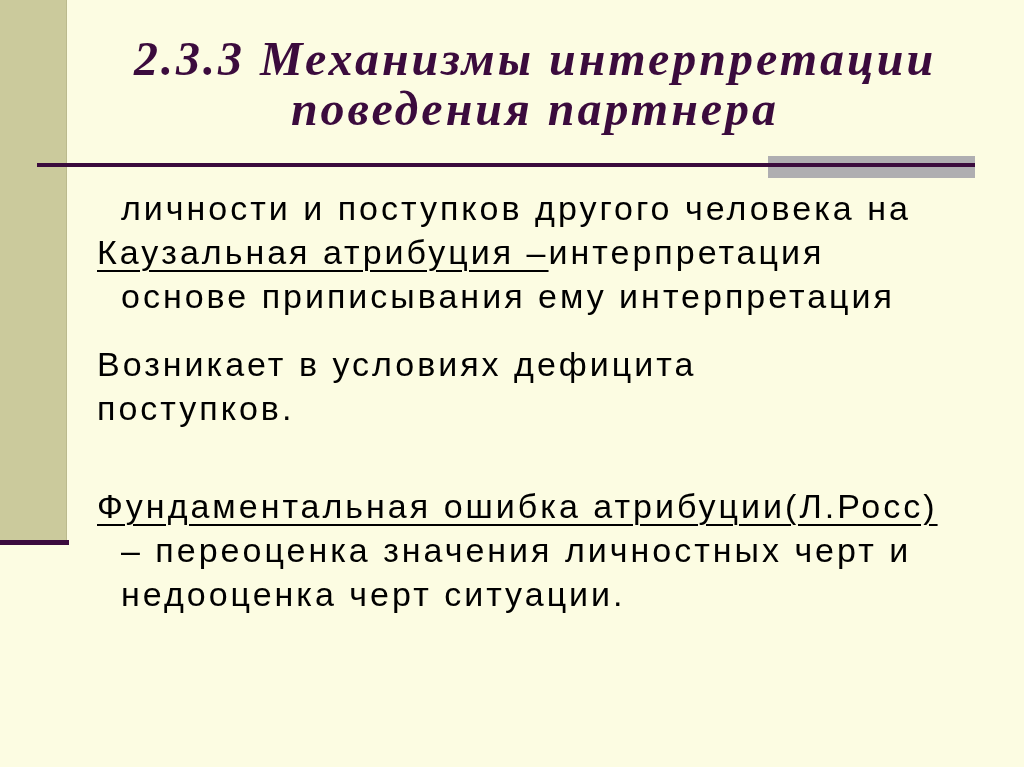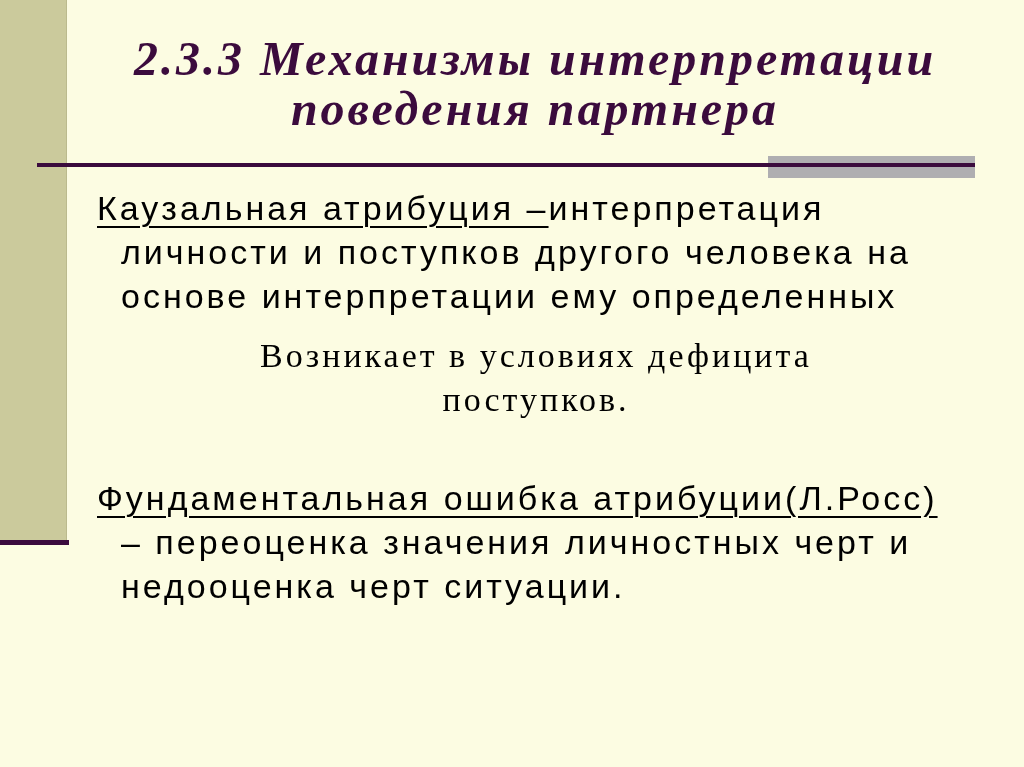--- a/index.html
+++ b/index.html
@@ -53,21 +53,21 @@
     position: absolute;
     left: 97px; top: 186px;
     width: 878px;
     font-size: 34px;
     line-height: 44px;
     letter-spacing: 3px;
     color: #000000;
   }
   .line { white-space: nowrap; }
   .line.cont { padding-left: 24px; }
-  .para.centered { text-align: center; margin-top: 16px; font-family: Liberation Serif, serif; }
+  .para.centered { margin-top: 24px; }
   .para.centered .line { white-space: normal; }
   .para.p3 { margin-top: 54px; }
   .u {
     text-decoration: underline;
     text-decoration-thickness: 2px;
     text-underline-offset: 6px;
   }
 </style>
 </head>
 <body>
@@ -81,23 +81,23 @@
     <div class="line">2.3.3 Механизмы интерпретации</div>
     <div class="line">поведения партнера</div>
   </div>
 
   <div class="gray-box"></div>
   <div class="divider"></div>
 
   <div class="body-text">
 
     <div class="para p1">
+      <div class="line cont">личности и поступков другого человека на</div>
       <div class="line first"><span class="u">Каузальная атрибуция –</span><span>интерпретация</span></div>
-      <div class="line cont">личности и поступков другого человека на</div>
-      <div class="line cont">основе интерпретации ему определенных</div>
+      <div class="line cont">основе приписывания ему интерпретация</div>
     </div>
 
     <div class="para centered">
       <div class="line">Возникает в условиях дефицита</div>
       <div class="line">поступков.</div>
     </div>
 
     <div class="para p3">
       <div class="line first"><span class="u">Фундаментальная ошибка атрибуции(Л.Росс)</span></div>
       <div class="line cont">– переоценка значения личностных черт и</div>

